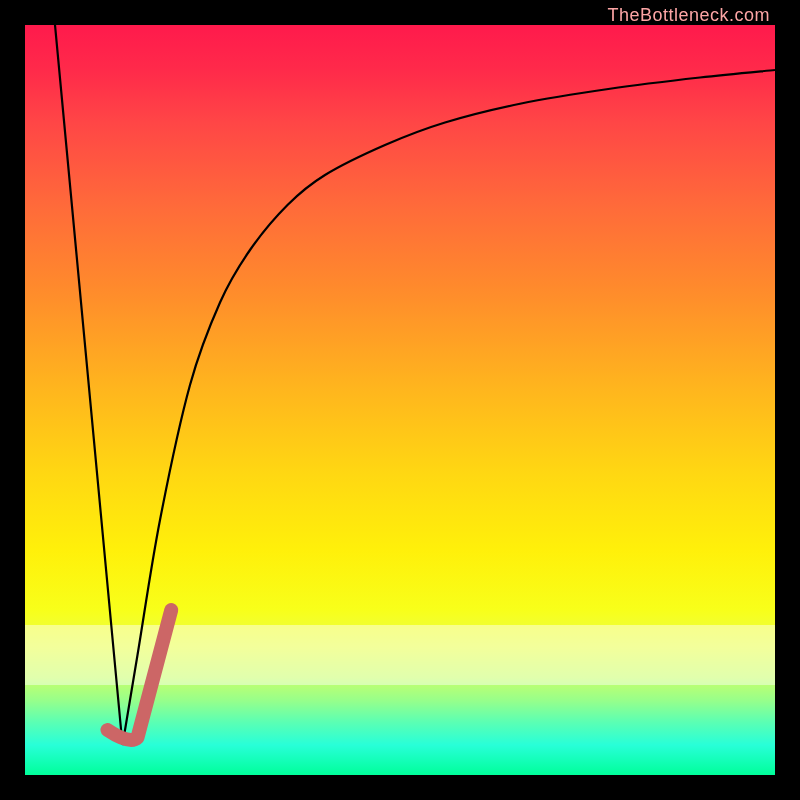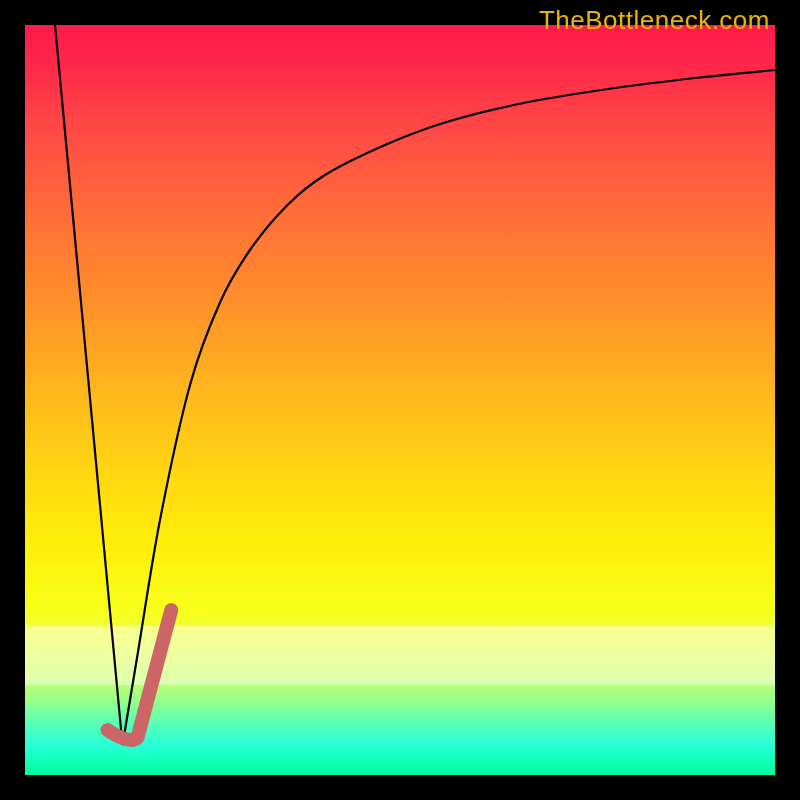--- a/index.html
+++ b/index.html
@@ -51,23 +51,23 @@
   svg.curves {
     position: absolute;
     left: 0; top: 0;
     width: 750px;
     height: 750px;
   }
   .watermark {
     position: absolute;
     top: 5px;
     right: 30px;
-    color: #eab308;
+    color: #fca5a5;
     font-family: Arial, Helvetica, sans-serif;
-    font-size: 26px;
+    font-size: 18px;
     letter-spacing: 0.5px;
   }
 </style>
 </head>
 <body>
 
 <div class="frame">
   <div class="plot">
     <div class="overlay-white"></div>
     <svg class="curves" viewBox="0 0 750 750" preserveAspectRatio="none">

